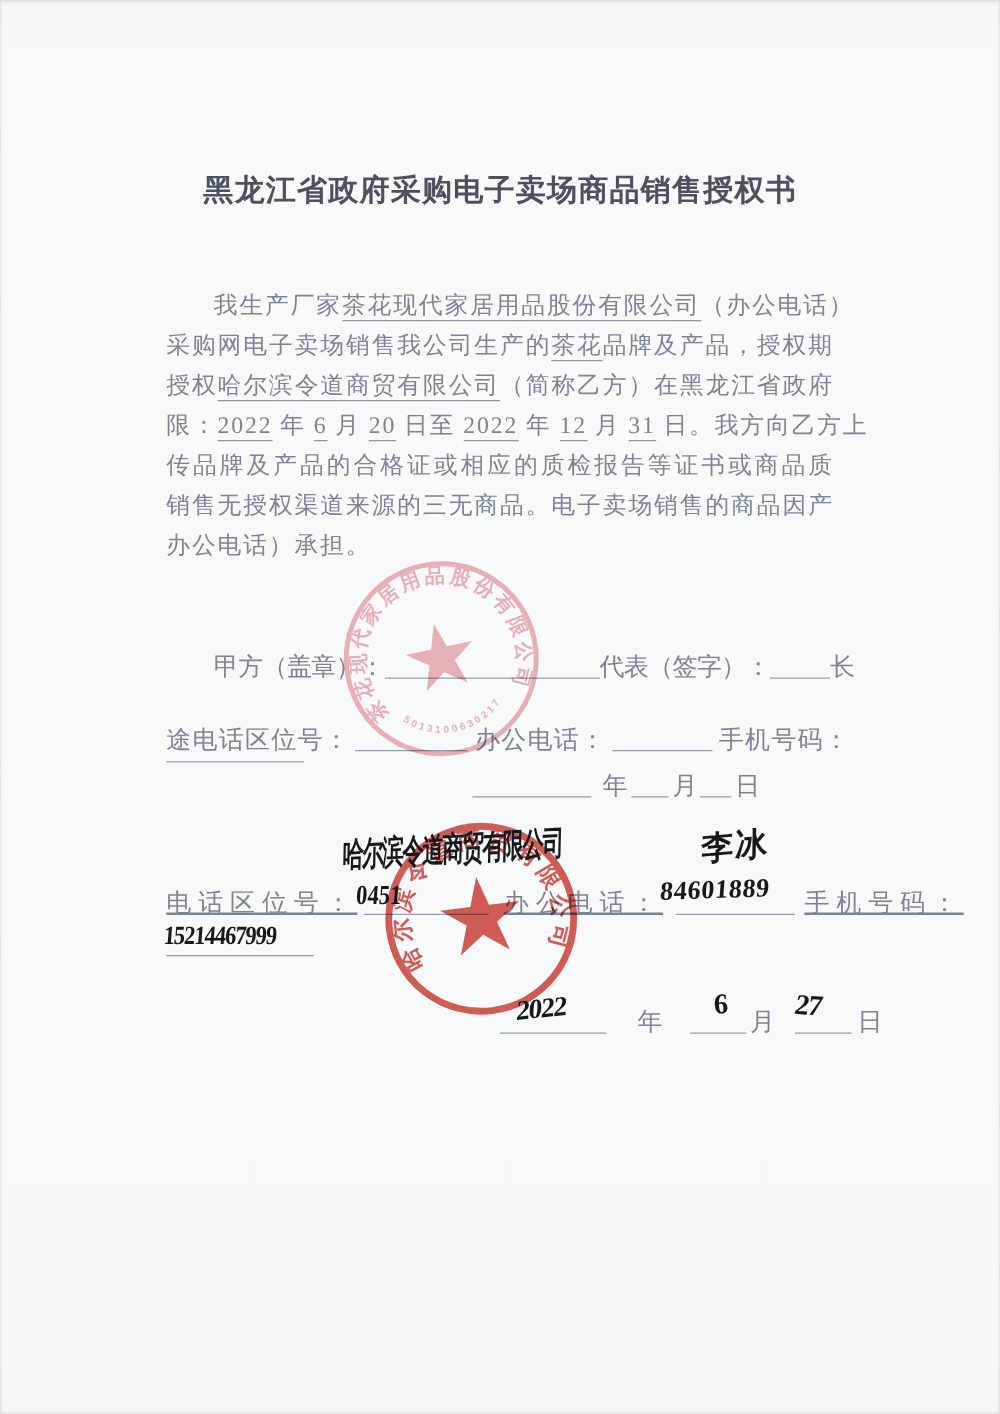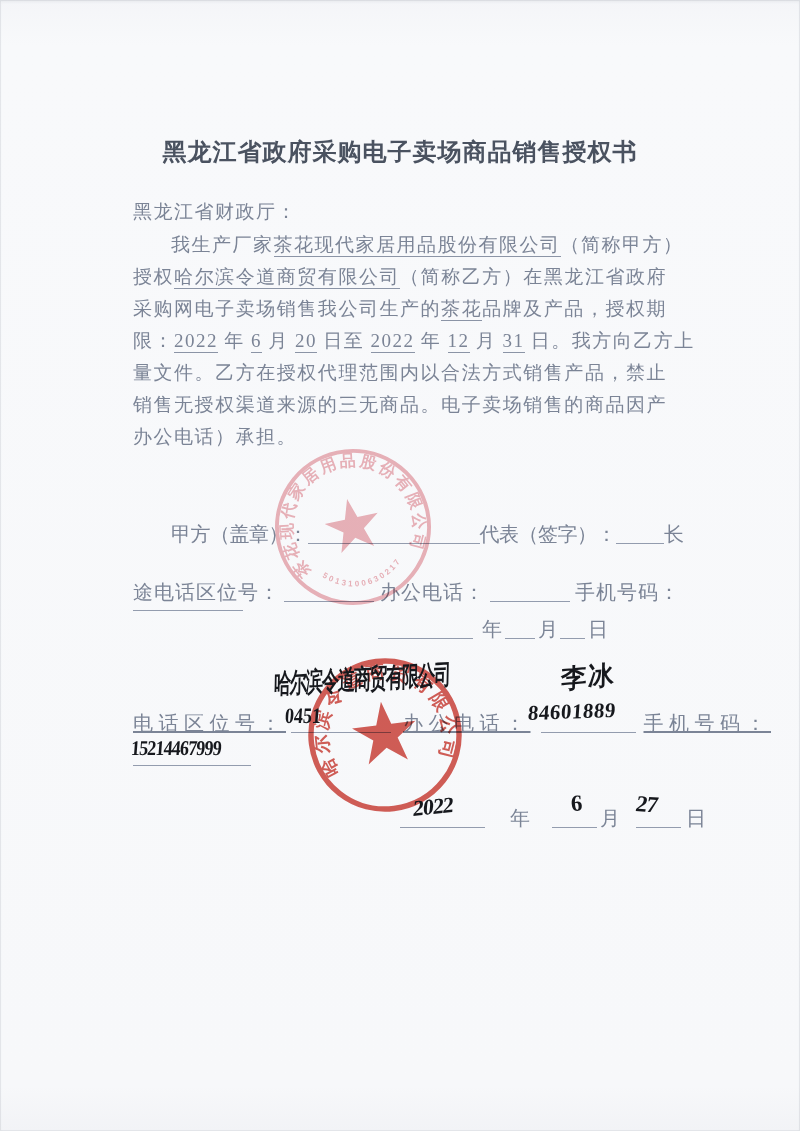--- a/index.html
+++ b/index.html
@@ -67,28 +67,27 @@
   #hw-month{left:571px;top:791px;font-size:23px;transform:rotate(-3deg);}
   #hw-day{left:636px;top:791px;font-size:23px;letter-spacing:-1px;transform:rotate(4deg) skewX(-6deg);}
 </style>
 </head>
 <body>
 
 <div class="page">
 
   <div class="doc-title">黑龙江省政府采购电子卖场商品销售授权书</div>
 
-  <div class="salutation">黑龙江省财政厅：</div>
 
   <div class="paragraph">
-      <div class="line"><span class="indent"></span><span class="seg">我生产厂家</span><span class="seg u">茶花现代家居用品股份有限公司</span><span class="seg">（简称甲方）</span></div>
+      <div class="line"><span class="indent"></span><span class="seg">我生产厂家</span><span class="seg u">茶花现代家居用品股份有限公司</span><span class="seg">（办公电话）</span></div>
+      <div class="line"><span class="seg">采购网电子卖场销售我公司生产的</span><span class="seg u">茶花</span><span class="seg">品牌及产品，授权期</span></div>
       <div class="line"><span class="seg">授权</span><span class="seg u">哈尔滨令道商贸有限公司</span><span class="seg">（简称乙方）在黑龙江省政府</span></div>
-      <div class="line"><span class="seg">采购网电子卖场销售我公司生产的</span><span class="seg u">茶花</span><span class="seg">品牌及产品，授权期</span></div>
       <div class="line"><span class="seg">限：</span><span class="seg u">2022</span><span class="seg"> 年 </span><span class="seg u">6</span><span class="seg"> 月 </span><span class="seg u">20</span><span class="seg"> 日至 </span><span class="seg u">2022</span><span class="seg"> 年 </span><span class="seg u">12</span><span class="seg"> 月 </span><span class="seg u">31</span><span class="seg"> 日。我方向乙方上</span></div>
-      <div class="line"><span class="seg">量文件。乙方在授权代理范围内以合法方式销售产品，禁止</span></div>
+      <div class="line"><span class="seg">传品牌及产品的合格证或相应的质检报告等证书或商品质</span></div>
       <div class="line"><span class="seg">销售无授权渠道来源的三无商品。电子卖场销售的商品因产</span></div>
       <div class="line"><span class="seg">办公电话）承担。</span></div>
     </div>
 
   <div class="pline" id="party-a-l1"><span class="indent"></span><span class="seg">甲方（盖章）：</span><span class="blank" style="width: 172px;"></span><span class="seg">代表（签字）：</span><span class="blank" style="width: 48px;"></span><span class="seg">长</span></div>
   <div class="pline" id="party-a-l2"><span class="seg">途电话区位号：</span><span class="sp" style="width: 4px;"></span><span class="blank" style="width: 90px;"></span><span class="sp" style="width: 6px;"></span><span class="seg">办公电话：</span><span class="sp" style="width: 5px;"></span><span class="blank" style="width: 80px;"></span><span class="sp" style="width: 5px;"></span><span class="seg">手机号码：</span></div>
   <div class="pline" id="party-a-l3"><span class="blank" style="width: 110px;"></span></div>
   <div class="pline" id="party-a-date"><span class="blank" style="width: 95px;"></span><span class="sp" style="width: 9px;"></span><span class="seg">年</span><span class="sp" style="width: 3px;"></span><span class="blank" style="width: 30px;"></span><span class="sp" style="width: 3px;"></span><span class="seg">月</span><span class="sp" style="width: 2px;"></span><span class="blank" style="width: 25px;"></span><span class="sp" style="width: 3px;"></span><span class="seg">日</span></div>
 
   <div class="pline" id="party-b-l2"><span class="seg">电话区位号：</span><span class="sp" style="width: 5px;"></span><span class="blank" style="width: 100px;"></span><span class="sp" style="width: 12px;"></span><span class="seg">办公电话：</span><span class="sp" style="width: 10px;"></span><span class="blank" style="width: 95px;"></span><span class="sp" style="width: 8px;"></span><span class="seg">手机号码：</span></div>

